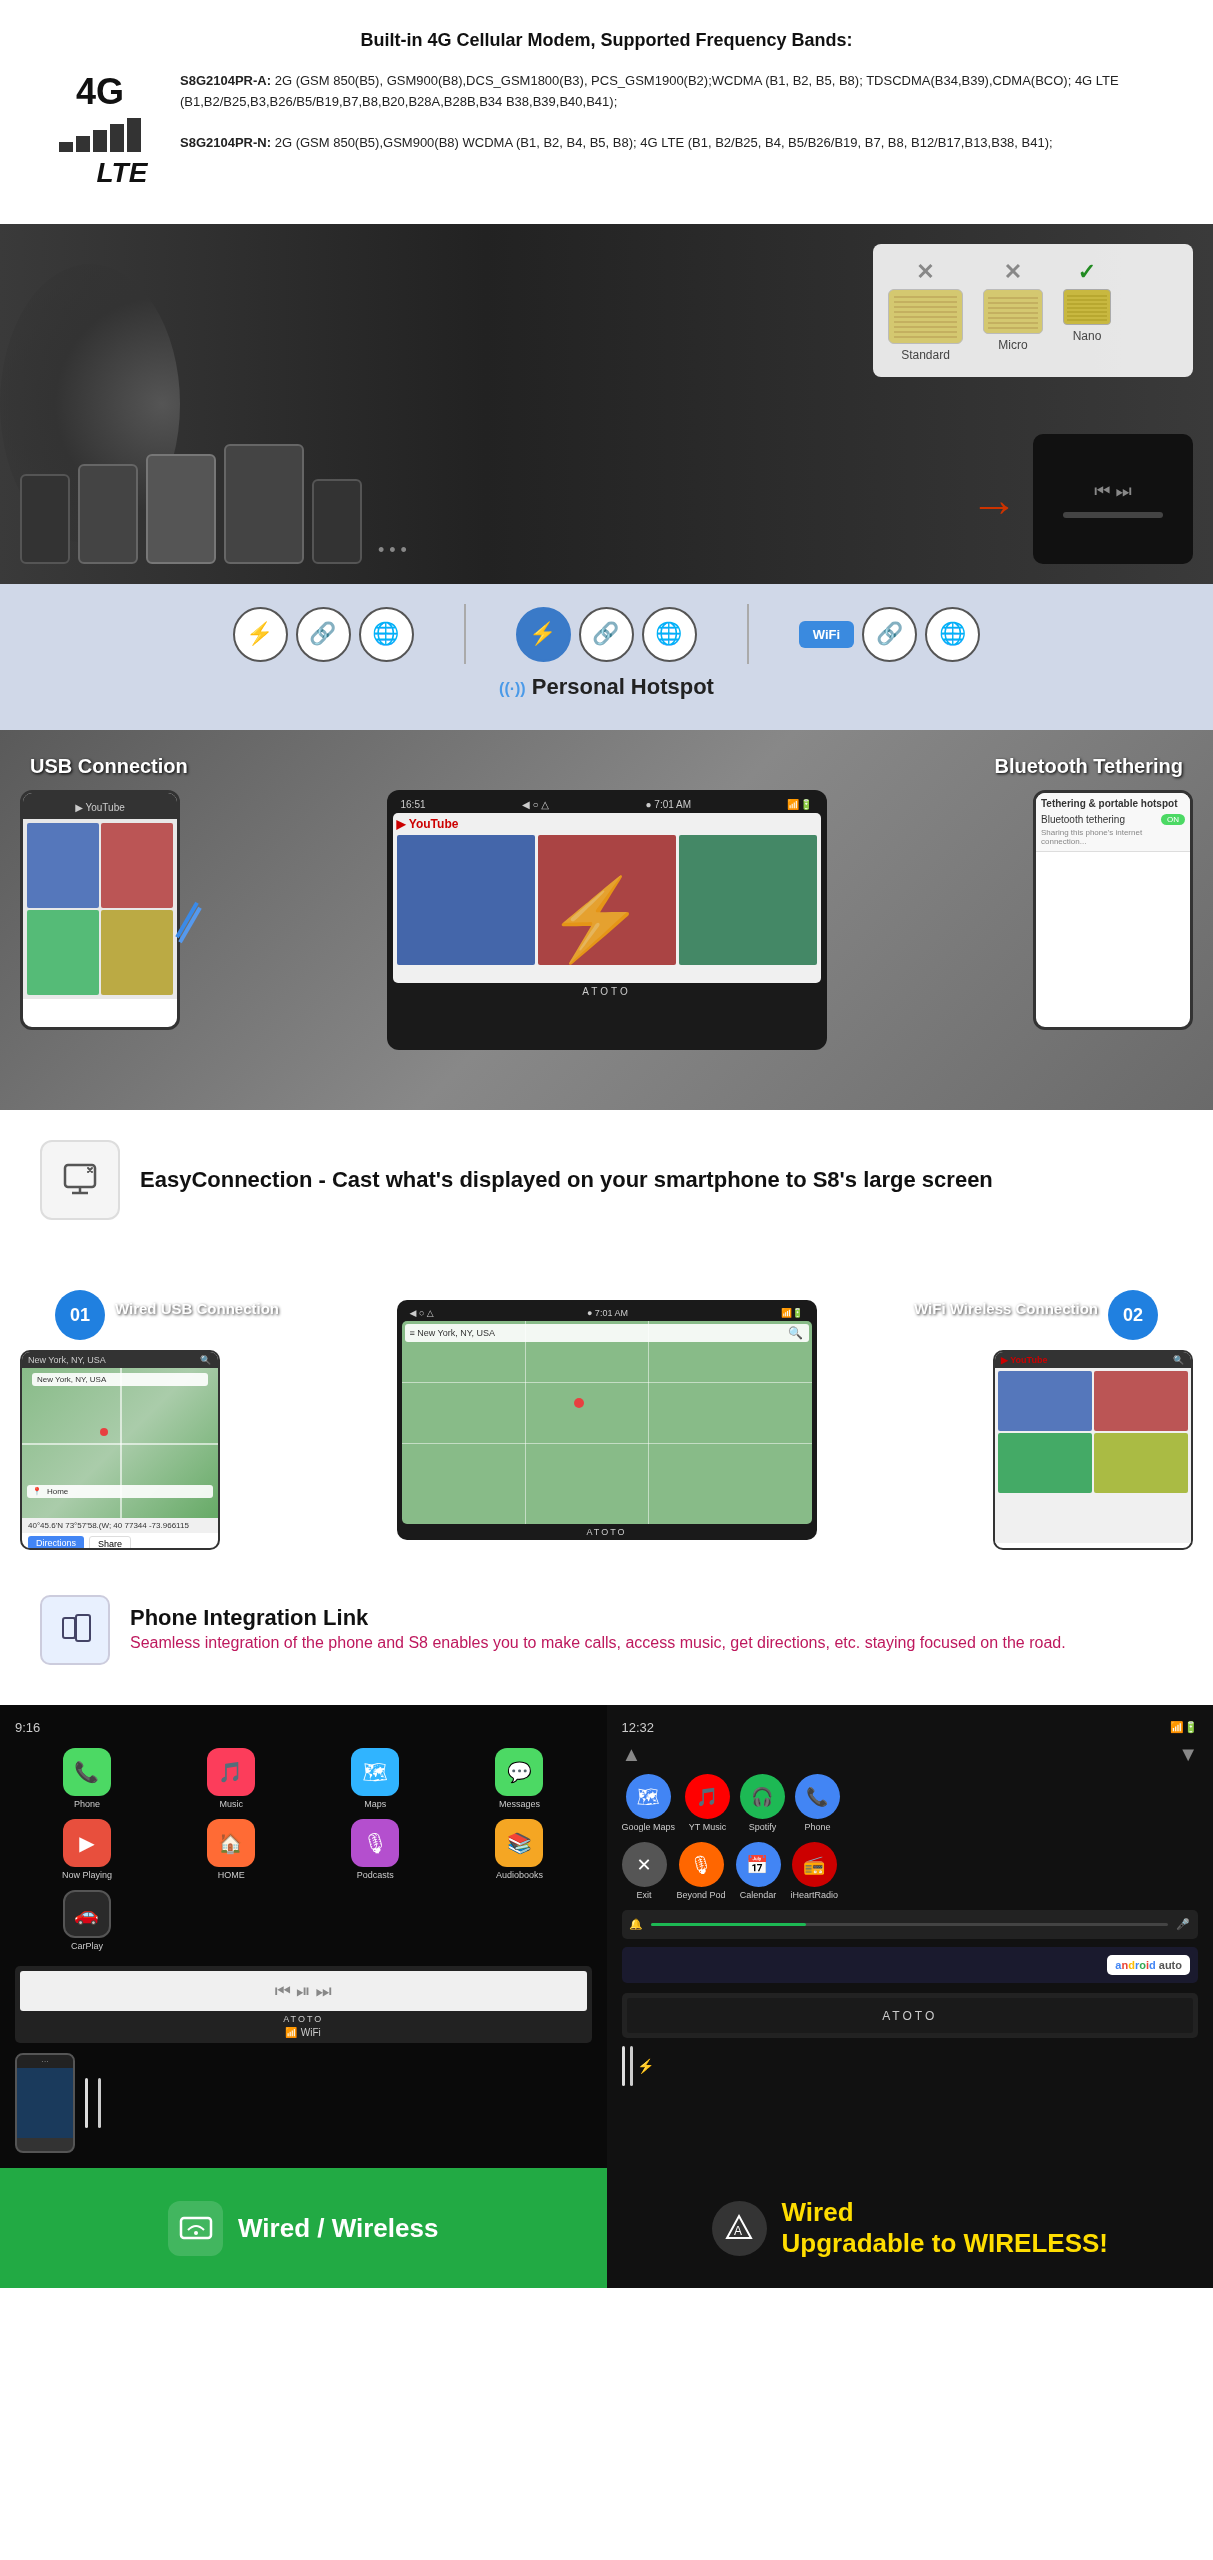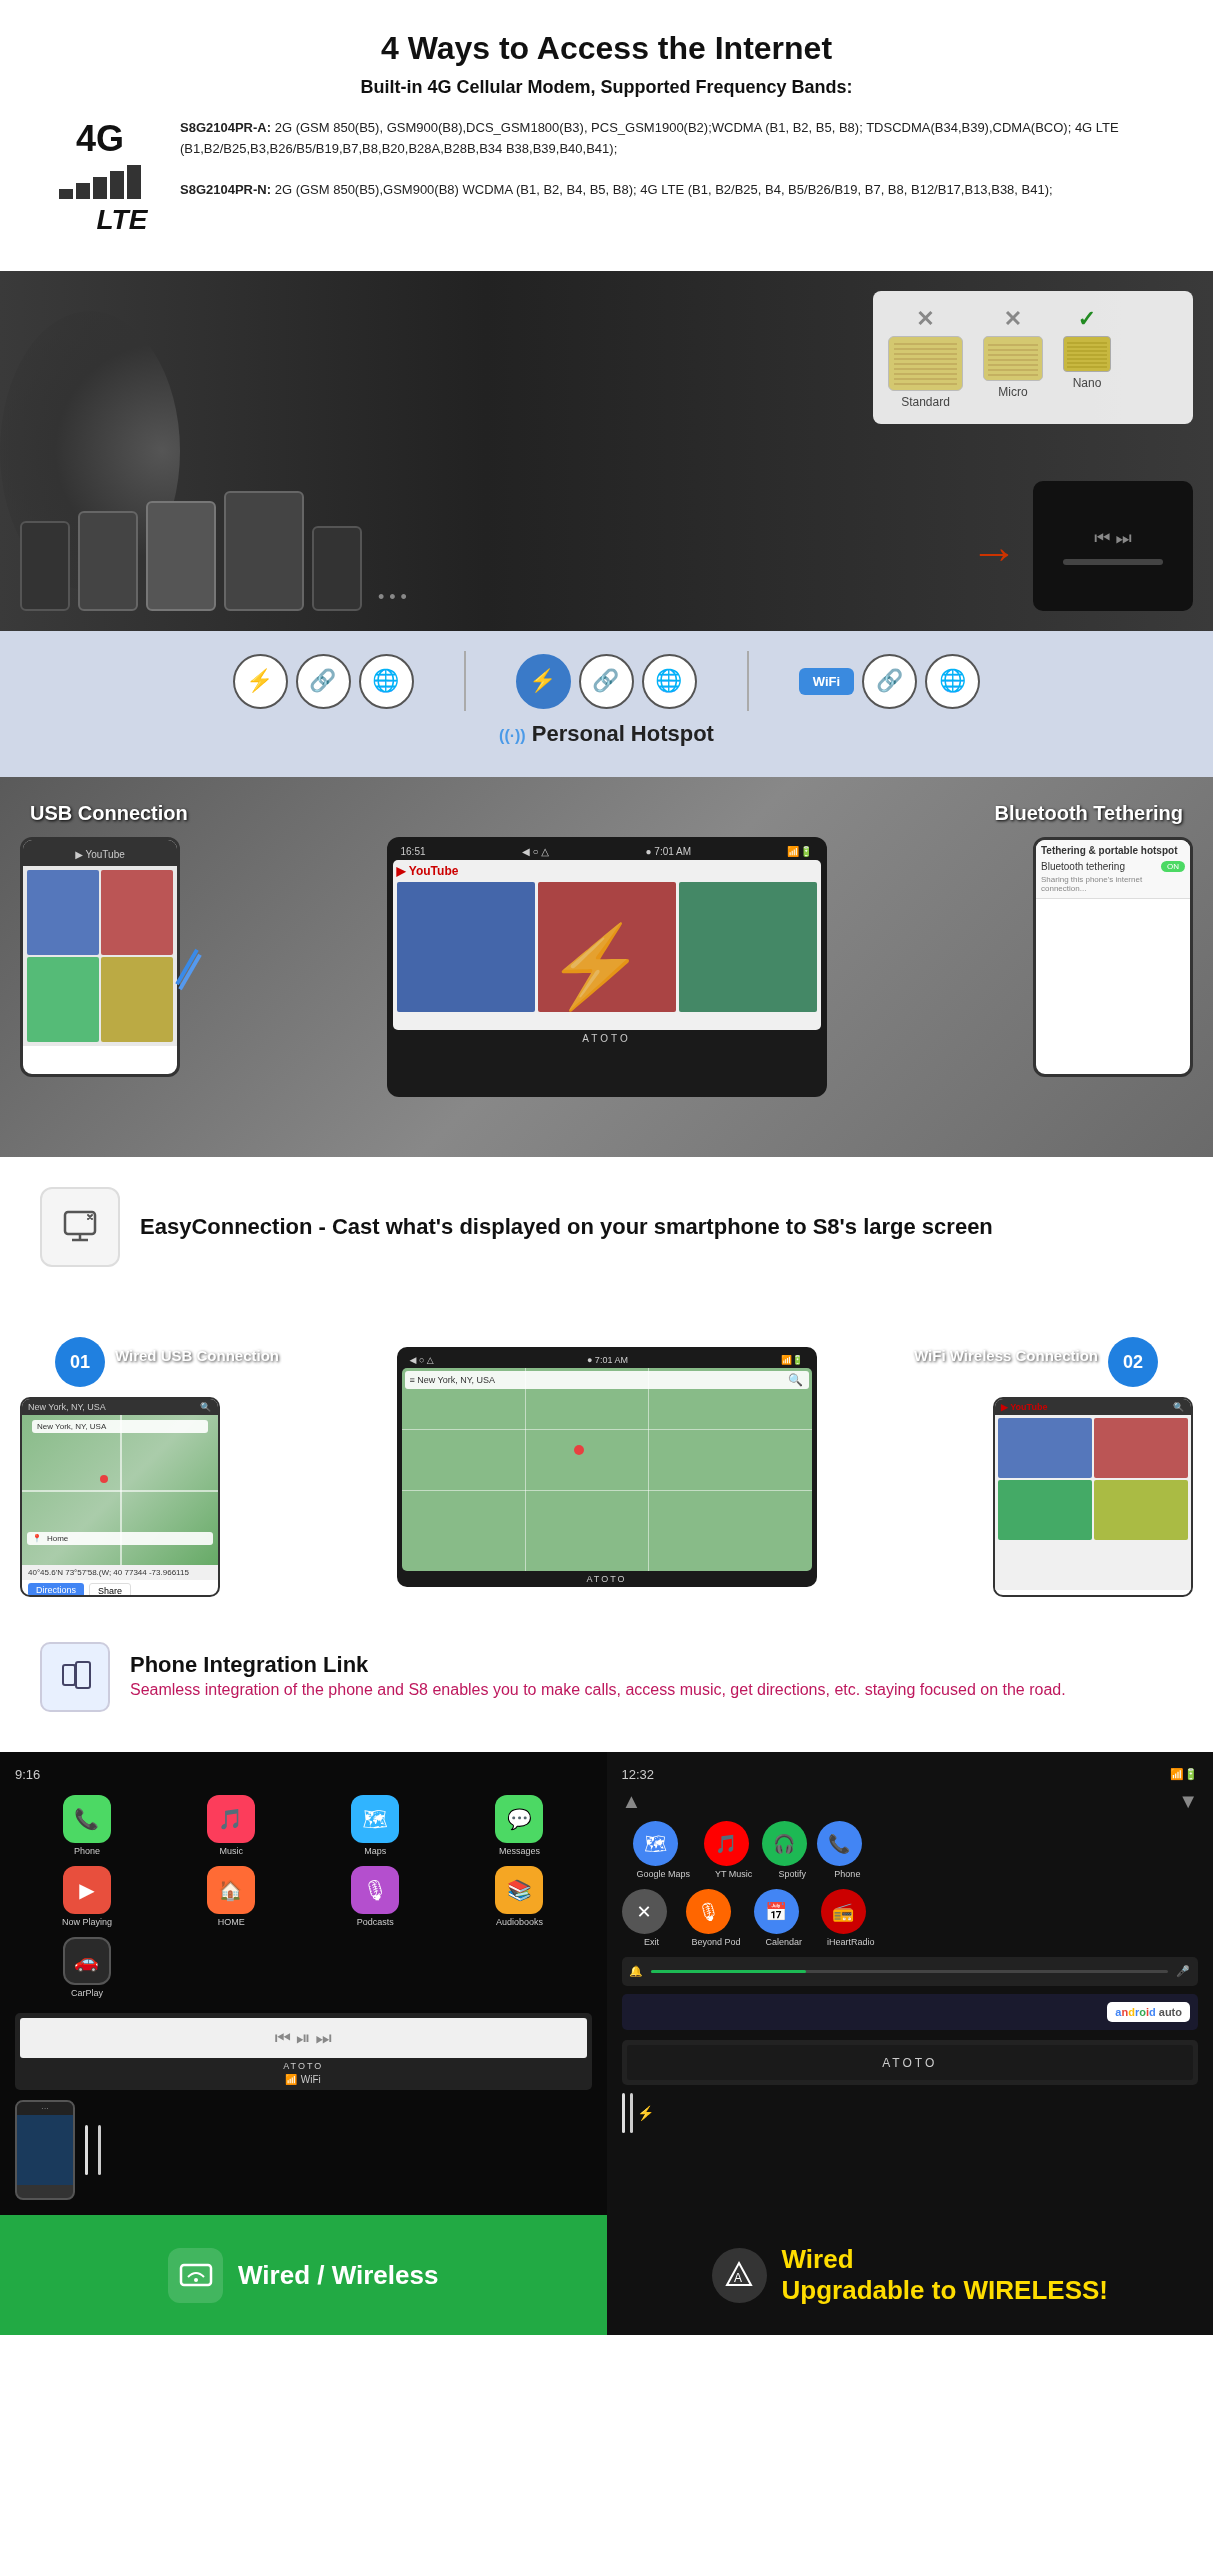--- a/index.html
+++ b/index.html
@@ -252,21 +252,20 @@
       display: flex;
       align-items: center;
       justify-content: center;
       font-size: 18px;
       color: #fff;
     }
     .aa-icon-text {
       font-size: 9px;
       color: #ccc;
       text-align: center;
-      margin-left: 15px;
     }
 
     
     .wired-section {
       display: flex;
       width: 100%;
       min-height: 120px;
     }
     .wired-left {
       width: 50%;
@@ -319,21 +318,20 @@
       align-items: center;
       justify-content: center;
       font-size: 26px;
       color: #fff;
     }
   </style>
 </head>
 <body>
 
 <div class="section-internet">
-  <h1 class="main-title">4 Ways to Access the Internet</h1>
   <div class="subtitle">Built-in 4G Cellular Modem, Supported Frequency Bands:</div>
 
   <div class="modem-info">
     <div class="lte-icon">
       <div class="four-g">4G</div>
       <div class="signal-bars">
         <span style="height:10px"></span>
         <span style="height:16px"></span>
         <span style="height:22px"></span>
         <span style="height:28px"></span>

